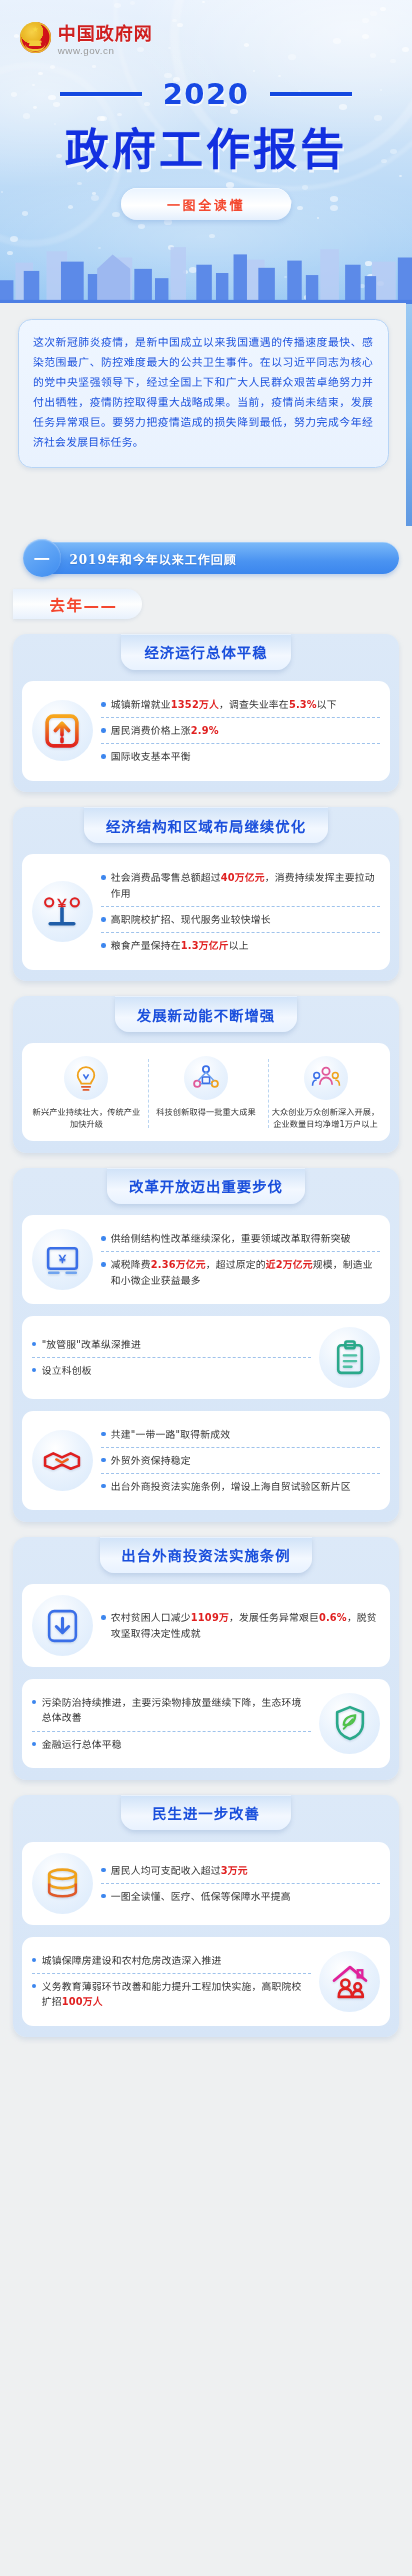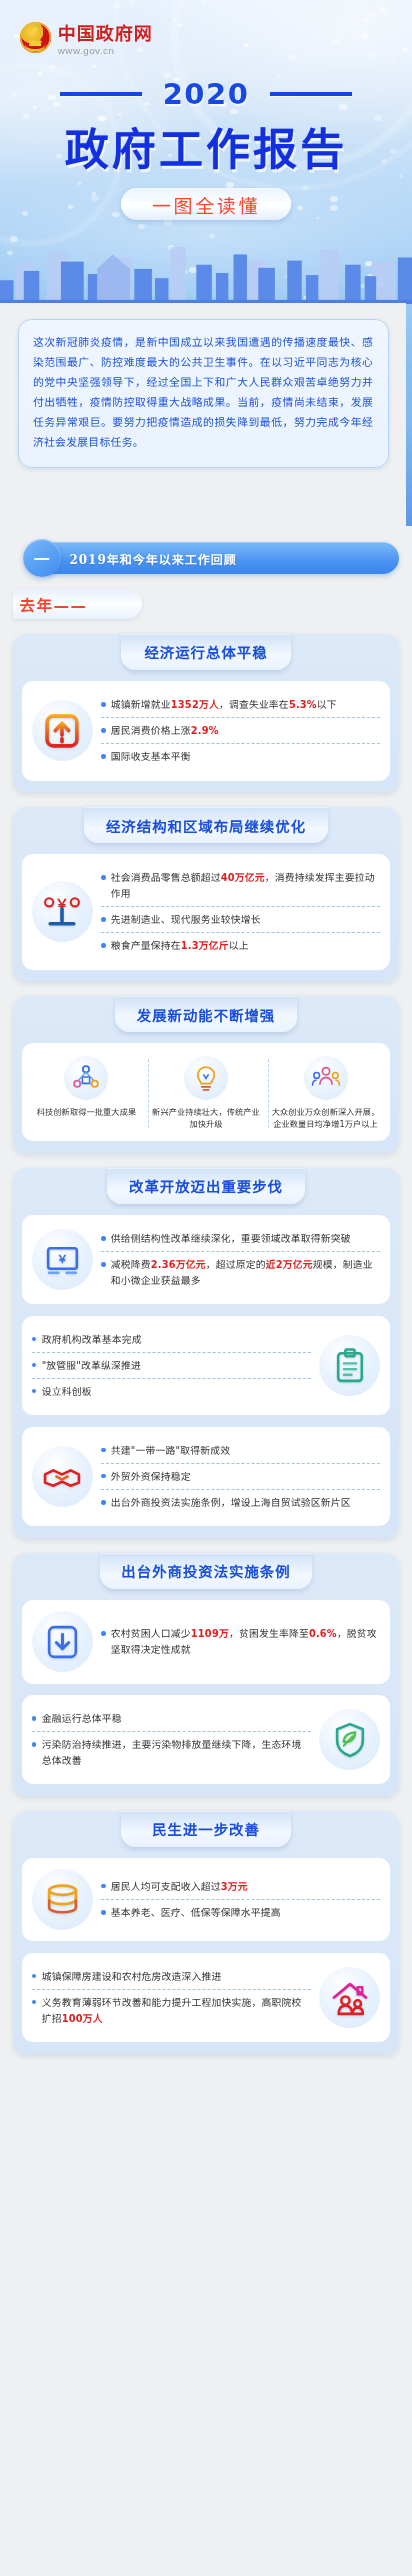--- a/index.html
+++ b/index.html
@@ -94,21 +94,21 @@
     text-shadow: 1.5px 2.6px 0 rgba(255,255,255,.7), 0 0 1px rgba(20,40,180,.35);
   }
   .sub-pill {
     margin:10.3px auto 0; width:170px; height:32px;
     border-radius:16.5px;
     background: linear-gradient(180deg,#eaf4ff 0%, #ffffff 55%, #e4effd 100%);
     box-shadow: 0 2.1px 5.2px rgba(60,110,190,.22), inset 0 0.5px 0 #fff;
     display:flex; align-items:center; justify-content:center;
   }
   .sub-pill span {
-    font-size:19px; font-weight:normal; color:#f4482f; letter-spacing:2.6px;
+    font-size:13px; font-weight:bold; color:#f4482f; letter-spacing:2.6px;
     font-family:"DejaVu Sans","Liberation Sans",sans-serif;
   }
 
   .skyline { position:absolute; left:0; right:0; bottom:222px; height:62px; z-index:3; }
 
   
   .intro-wrap {
     position:absolute; left:0; right:6px; bottom:0; height:223px;
     background:#eef0f1; z-index:5; padding:15.5px 17.5px 0;
   }
@@ -151,21 +151,21 @@
     color:#fff; font-size:15.5px; font-weight:bold;
     font-family:"DejaVu Serif","Liberation Serif",serif;
   }
 
   
   .year-tag {
     margin:11.3px 0 0 0; width:129px; height:30px;
     border-radius:0 15px 15px 0;
     background: linear-gradient(180deg,#e6f0fc 0%, #fdfefe 50%, #e8f1fd 100%);
     box-shadow: 0 1.5px 3.6px rgba(120,150,190,.18);
-    display:flex; align-items:center; padding-left:6px;text-align:right;
+    display:flex; align-items:center; padding-left:36px;text-align:right;
   }
   .year-tag span {
     color:#f4472f; font-size:15.5px; font-weight:bold; letter-spacing:1.5px;
     font-family:"DejaVu Sans","Liberation Sans",sans-serif;
   }
 
   
   .card {
     margin:15.5px 13.4px 0;
     background: linear-gradient(180deg,#dce9f8 0%, #d6e5f7 100%);
@@ -468,54 +468,54 @@
             <line x1="16" y1="58" x2="62" y2="58" stroke="#1f5da8" stroke-width="7" stroke-linecap="round"></line>
           </svg>
         </div>
         <div class="bullets">
           <div class="bullet">
             <span class="dot"></span>
             <p><span>社会消费品零售总额超过</span><span class="hl">40万亿元</span><span>，消费持续发挥主要拉动作用</span></p>
           </div>
           <div class="bullet">
             <span class="dot"></span>
-            <p><span>先进制造业、现代服务业较快增长</span></p>
+            <p><span>高职院校扩招、现代服务业较快增长</span></p>
           </div>
           <div class="bullet">
             <span class="dot"></span>
             <p><span>粮食产量保持在</span><span class="hl">1.3万亿斤</span><span>以上</span></p>
           </div>
         </div>
       </div>
     </div>
     <div class="card">
       <div class="card-title"><span>发展新动能不断增强</span></div>
       <div class="tri">
+        <div class="tri-col">
+          <div class="tri-ico">
+            <svg width="30" height="30" viewBox="0 0 58 58">
+              <path d="M29 8 C19 8 13 16 13 24 C13 31 18 34 20 40 L38 40 C40 34 45 31 45 24 C45 16 39 8 29 8 Z" fill="none" stroke="#f0a21c" stroke-width="3.5"></path>
+              <line x1="21" y1="46" x2="37" y2="46" stroke="#e05a2a" stroke-width="3.5" stroke-linecap="round"></line>
+              <line x1="24" y1="52" x2="34" y2="52" stroke="#e05a2a" stroke-width="3.5" stroke-linecap="round"></line>
+              <path d="M24 22 L29 30 L34 22" stroke="#3a6fe8" stroke-width="3" fill="none"></path>
+            </svg>
+          </div>
+          <p>新兴产业持续壮大，传统产业加快升级</p>
+        </div>
         <div class="tri-col">
           <div class="tri-ico">
             <svg width="30" height="30" viewBox="0 0 58 58">
               <circle cx="29" cy="12" r="6" fill="none" stroke="#3a6fe8" stroke-width="3.5"></circle>
               <circle cx="12" cy="40" r="6" fill="none" stroke="#e05a9a" stroke-width="3.5"></circle>
               <circle cx="46" cy="40" r="6" fill="none" stroke="#f0a21c" stroke-width="3.5"></circle>
               <path d="M29 18 L14 34 M29 18 L44 34 M18 40 L40 40" stroke="#6fa3ef" stroke-width="3" fill="none"></path>
               <rect x="22" y="27" width="14" height="12" rx="2" fill="none" stroke="#3a6fe8" stroke-width="3"></rect>
             </svg>
           </div>
           <p>科技创新取得一批重大成果</p>
-        </div>
-        <div class="tri-col">
-          <div class="tri-ico">
-            <svg width="30" height="30" viewBox="0 0 58 58">
-              <path d="M29 8 C19 8 13 16 13 24 C13 31 18 34 20 40 L38 40 C40 34 45 31 45 24 C45 16 39 8 29 8 Z" fill="none" stroke="#f0a21c" stroke-width="3.5"></path>
-              <line x1="21" y1="46" x2="37" y2="46" stroke="#e05a2a" stroke-width="3.5" stroke-linecap="round"></line>
-              <line x1="24" y1="52" x2="34" y2="52" stroke="#e05a2a" stroke-width="3.5" stroke-linecap="round"></line>
-              <path d="M24 22 L29 30 L34 22" stroke="#3a6fe8" stroke-width="3" fill="none"></path>
-            </svg>
-          </div>
-          <p>新兴产业持续壮大，传统产业加快升级</p>
         </div>
         <div class="tri-col">
           <div class="tri-ico">
             <svg width="30" height="30" viewBox="0 0 58 58">
               <circle cx="29" cy="16" r="7" fill="none" stroke="#e05a9a" stroke-width="3.5"></circle>
               <path d="M17 42 C17 33 23 28 29 28 C35 28 41 33 41 42" fill="none" stroke="#e05a9a" stroke-width="3.5"></path>
               <circle cx="11" cy="24" r="5.5" fill="none" stroke="#3a6fe8" stroke-width="3"></circle>
               <path d="M3 44 C3 36 7 33 11 33" fill="none" stroke="#3a6fe8" stroke-width="3"></path>
               <circle cx="47" cy="24" r="5.5" fill="none" stroke="#f0a21c" stroke-width="3"></circle>
               <path d="M55 44 C55 36 51 33 47 33" fill="none" stroke="#f0a21c" stroke-width="3"></path>
@@ -552,24 +552,20 @@
             <rect x="12" y="12" width="46" height="54" rx="6" fill="none" stroke="#2aa98a" stroke-width="5"></rect>
             <rect x="26" y="5" width="18" height="13" rx="3" fill="none" stroke="#2aa98a" stroke-width="5"></rect>
             <line x1="23" y1="32" x2="47" y2="32" stroke="#4fc1a4" stroke-width="4.5" stroke-linecap="round"></line>
             <line x1="23" y1="43" x2="47" y2="43" stroke="#4fc1a4" stroke-width="4.5" stroke-linecap="round"></line>
             <line x1="23" y1="54" x2="38" y2="54" stroke="#4fc1a4" stroke-width="4.5" stroke-linecap="round"></line>
           </svg>
         </div>
         <div class="bullets">
           <div class="bullet">
             <span class="dot"></span>
-            <p><span>政府机构改革基本完成</span></p>
-          </div>
-          <div class="bullet">
-            <span class="dot"></span>
             <p><span>"放管服"改革纵深推进</span></p>
           </div>
           <div class="bullet">
             <span class="dot"></span>
             <p><span>设立科创板</span></p>
           </div>
         </div>
       </div>
       <div class="card-body">
         <div class="icon-badge">
@@ -599,40 +595,40 @@
       <div class="card-body">
         <div class="icon-badge">
           <svg width="37" height="38" viewBox="0 0 72 74">
             <rect x="10" y="8" width="52" height="58" rx="10" fill="none" stroke="#3a6fe8" stroke-width="5"></rect>
             <path d="M36 22 L36 48 M24 38 L36 50 L48 38" stroke="#3a6fe8" stroke-width="6" fill="none" stroke-linecap="round" stroke-linejoin="round"></path>
           </svg>
         </div>
         <div class="bullets">
           <div class="bullet">
             <span class="dot"></span>
-            <p><span>农村贫困人口减少</span><span class="hl">1109万</span><span>，贫困发生率降至</span><span class="hl">0.6%</span><span>，脱贫攻坚取得决定性成就</span></p>
+            <p><span>农村贫困人口减少</span><span class="hl">1109万</span><span>，发展任务异常艰巨</span><span class="hl">0.6%</span><span>，脱贫攻坚取得决定性成就</span></p>
           </div>
         </div>
       </div>
       <div class="card-body reverse">
         <div class="icon-badge">
           <svg width="38" height="38" viewBox="0 0 74 74">
             <path d="M37 6 L62 16 L62 38 C62 54 50 64 37 68 C24 64 12 54 12 38 L12 16 Z" fill="none" stroke="#2aa98a" stroke-width="5" stroke-linejoin="round"></path>
             <path d="M25 40 C25 28 37 22 47 22 C47 34 38 44 25 40 Z" fill="none" stroke="#4fc14a" stroke-width="4.5"></path>
             <line x1="25" y1="48" x2="42" y2="30" stroke="#4fc14a" stroke-width="4" stroke-linecap="round"></line>
           </svg>
         </div>
         <div class="bullets">
           <div class="bullet">
             <span class="dot"></span>
+            <p><span>污染防治持续推进，主要污染物排放量继续下降，生态环境总体改善</span></p>
+          </div>
+          <div class="bullet">
+            <span class="dot"></span>
             <p><span>金融运行总体平稳</span></p>
-          </div>
-          <div class="bullet">
-            <span class="dot"></span>
-            <p><span>污染防治持续推进，主要污染物排放量继续下降，生态环境总体改善</span></p>
           </div>
         </div>
       </div>
     </div>
     <div class="card">
       <div class="card-title"><span>民生进一步改善</span></div>
       <div class="card-body">
         <div class="icon-badge">
           <svg width="39" height="36" viewBox="0 0 76 70">
             <ellipse cx="38" cy="16" rx="26" ry="9" fill="none" stroke="#f0a21c" stroke-width="5"></ellipse>
@@ -640,21 +636,21 @@
             <path d="M12 34 L12 50 C12 55 24 59 38 59 C52 59 64 55 64 50 L64 34" fill="none" stroke="#e05a2a" stroke-width="5"></path>
           </svg>
         </div>
         <div class="bullets">
           <div class="bullet">
             <span class="dot"></span>
             <p><span>居民人均可支配收入超过</span><span class="hl">3万元</span></p>
           </div>
           <div class="bullet">
             <span class="dot"></span>
-            <p><span>基本养老、医疗、低保等保障水平提高</span></p>
+            <p><span>一图全读懂、医疗、低保等保障水平提高</span></p>
           </div>
         </div>
       </div>
       <div class="card-body reverse">
         <div class="icon-badge">
           <svg width="40" height="38" viewBox="0 0 78 74">
             <path d="M8 36 L39 10 L70 36" fill="none" stroke="#e0219a" stroke-width="5.5" stroke-linecap="round" stroke-linejoin="round"></path>
             <rect x="54" y="16" width="9" height="14" fill="none" stroke="#e0219a" stroke-width="4.5"></rect>
             <circle cx="30" cy="42" r="8" fill="none" stroke="#e02020" stroke-width="5"></circle>
             <path d="M17 68 C17 56 23 52 30 52 C37 52 43 56 43 68 Z" fill="none" stroke="#e02020" stroke-width="5" stroke-linejoin="round"></path>

